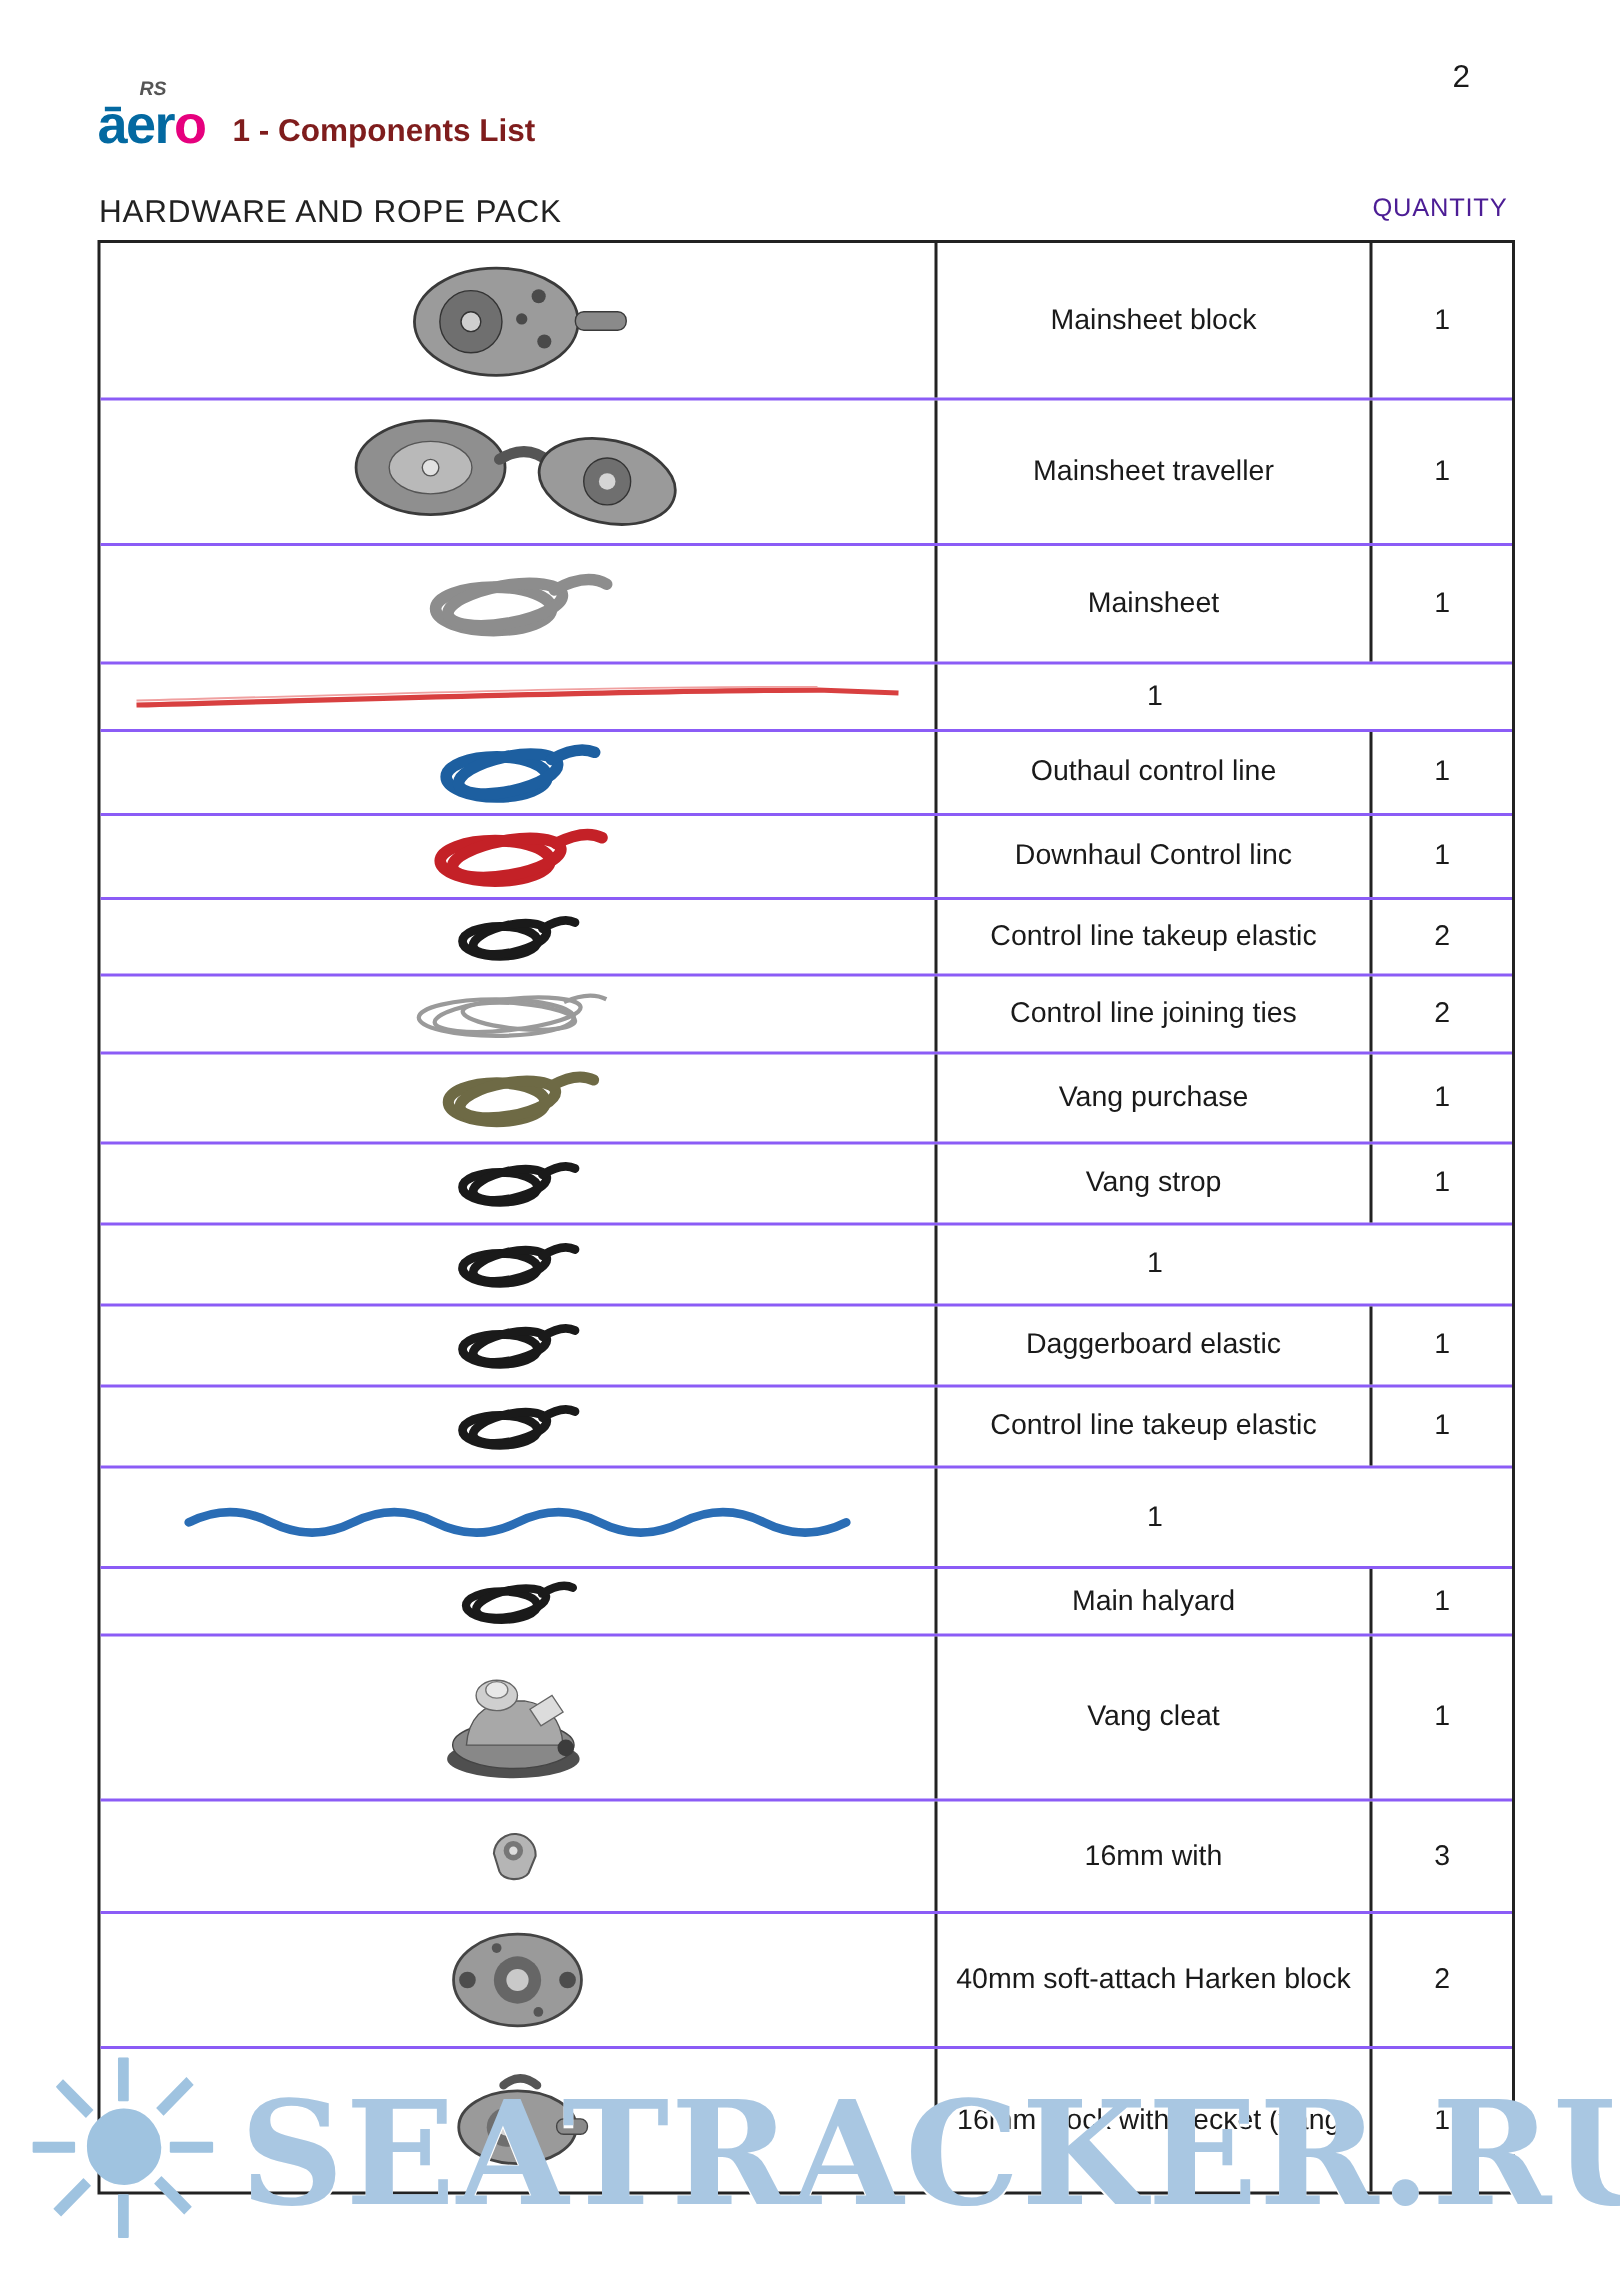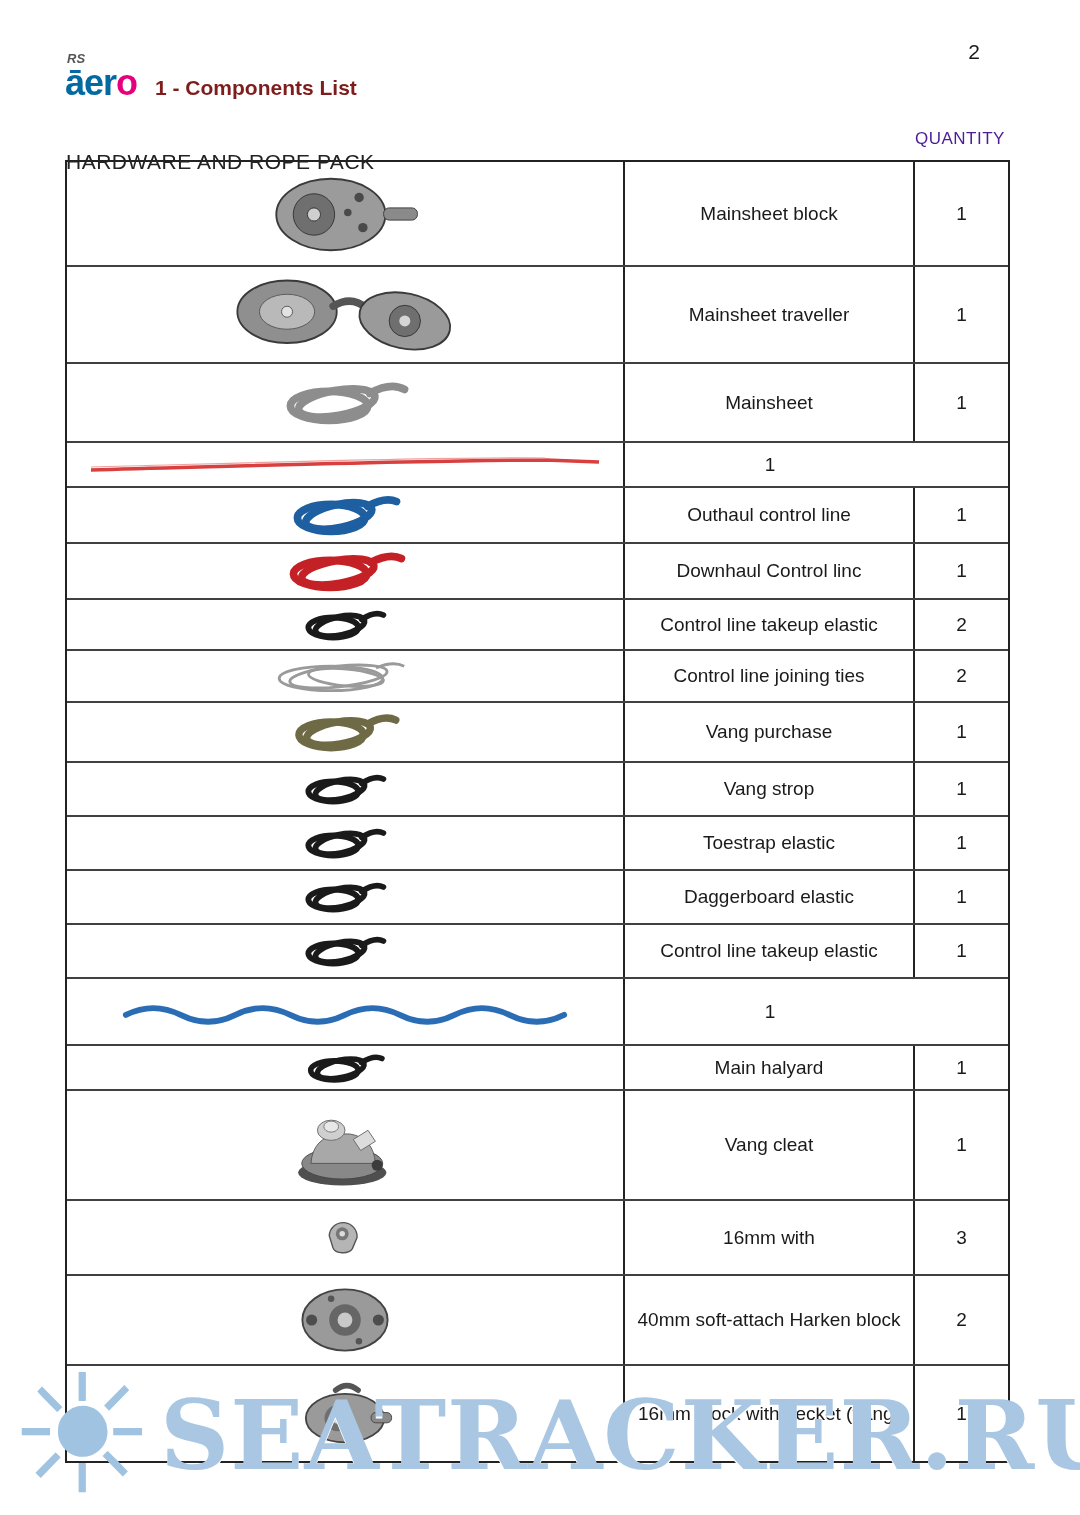--- a/index.html
+++ b/index.html
@@ -2,32 +2,32 @@
 <html><head>
 <meta charset="utf-8">
 <style>
   html,body{margin:0;padding:0;background:#fff;}
   #page{position:relative;width:1080px;height:1515px;background:#fff;overflow:hidden;
         font-family:"Liberation Sans",sans-serif;color:#1a1a1a;}
 
   
   #page-number{position:absolute;top:40px;right:100px;font-size:21px;}
   #logo{position:absolute;top:52px;left:65px;line-height:1;}
-  #logo .rs{font-size:13px;font-style:italic;font-weight:bold;color:#555;display:block;margin-left:2px;}
+  #logo .rs{font-size:13px;font-style:italic;font-weight:bold;color:#555;display:block;margin-left:2px;text-align:center;}
   #logo .aer{font-size:36px;font-weight:bold;color:#0369a1;letter-spacing:-1px;}
   #logo .o{font-size:36px;font-weight:bold;color:#e6007e;letter-spacing:-1px;}
   #doc-title{position:absolute;top:76px;left:155px;font-size:21px;font-weight:bold;color:#7f1d1d;}
 
   
-  #section-title{position:absolute;top:130px;left:66px;font-size:21px;letter-spacing:.5px;color:#222;margin-top:20px;}
+  #section-title{position:absolute;top:130px;left:66px;font-size:21px;letter-spacing:.5px;color:#222;}
   #quantity-header{position:absolute;top:129px;left:915px;width:95px;text-align:left;font-size:17px;letter-spacing:.5px;color:#4c1d95;}
 
   
   #components-table{position:absolute;top:160px;left:65px;width:945px;border:2px solid #222;box-sizing:border-box;}
-  .row{display:grid;grid-template-columns:558px 290px 93px;border-bottom:2px solid #404040;box-sizing:border-box;}
+  .row{display:grid;grid-template-columns:558px 290px 93px;border-bottom:2px solid #8b5cf6;box-sizing:border-box;}
   .row:last-child{border-bottom:none;}
   .cell{display:flex;align-items:center;justify-content:center;box-sizing:border-box;}
   .cell.img,.cell.name{border-right:2px solid #222;}
   .cell.name{font-size:19px;text-align:center;padding:0 10px;line-height:1.35;}
   .cell.qty{font-size:19px;}
 
   svg{display:block;}
 
   
   #watermark{position:absolute;left:0;right:0;bottom:0;height:160px;display:flex;align-items:center;
@@ -200,21 +200,20 @@
     <div class="row" style="height:54px">
       <div class="cell img">
         <svg viewBox="0 0 120 50" width="100" height="42" style="color:#1a1a1a">
           <g fill="none" stroke="currentColor" stroke-width="7" stroke-linecap="round">
             <ellipse cx="46" cy="28" rx="30" ry="12"></ellipse>
             <ellipse cx="54" cy="26" rx="30" ry="11" transform="rotate(-12 54 26)"></ellipse>
             <path d="M80 18 q16 -10 26 -5"></path>
           </g>
         </svg>
       </div>
-      <div class="cell name">Toestrap elastic</div>
       <div class="cell qty">1</div>
     </div>
 
     <div class="row" style="height:54px">
       <div class="cell img">
         <svg viewBox="0 0 120 50" width="100" height="42" style="color:#1a1a1a">
           <g fill="none" stroke="currentColor" stroke-width="7" stroke-linecap="round">
             <ellipse cx="46" cy="28" rx="30" ry="12"></ellipse>
             <ellipse cx="54" cy="26" rx="30" ry="11" transform="rotate(-12 54 26)"></ellipse>
             <path d="M80 18 q16 -10 26 -5"></path>

